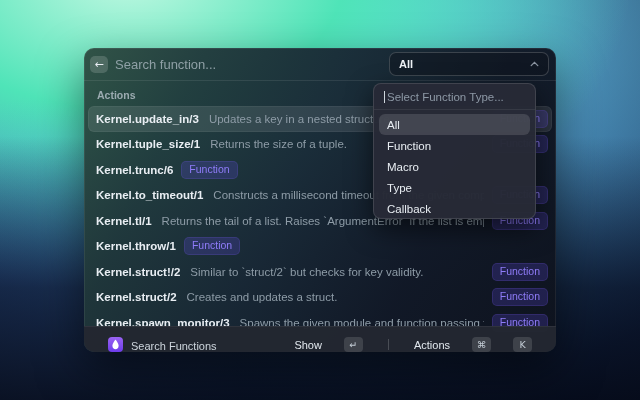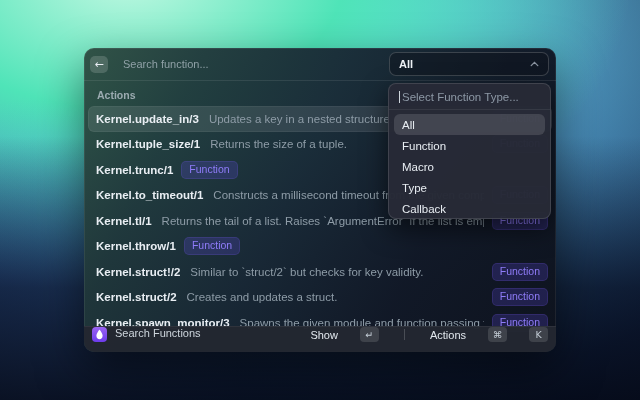--- a/index.html
+++ b/index.html
@@ -23,53 +23,53 @@
                rgba(24,39,52,0.96) 44%, rgba(17,24,38,0.97) 70%, rgba(14,19,30,0.97) 100%);
     box-shadow:0 18px 45px rgba(0,0,0,0.5), 0 0 0 1px rgba(255,255,255,0.07) inset;
   }
 
   
   .hdr{height:32px;display:flex;align-items:center;padding:0 7px 0 6px;
        border-bottom:1px solid rgba(255,255,255,0.09);}
   .back-btn{width:18px;height:17px;border-radius:5px;background:rgba(255,255,255,0.16);
        display:flex;align-items:center;justify-content:center;color:#e9eef3;font-size:11px;
        flex:0 0 auto;cursor:default;}
-  .search-ph{margin-left:15px;font-size:11px;color:#8fa0a6;flex:1 1 auto;white-space:nowrap;}
+  .search-ph{margin-left:7px;font-size:13px;color:#8fa0a6;flex:1 1 auto;white-space:nowrap;}
   .type-select{width:160px;height:24px;box-sizing:border-box;border:1px solid rgba(255,255,255,0.18);
        border-radius:7px;background:rgba(13,17,27,0.45);display:flex;align-items:center;
        justify-content:space-between;padding:0 9px;flex:0 0 auto;}
   .type-select .val{font-size:11px;font-weight:bold;color:#eef2f6;}
 
   
   .section-label{padding:8px 0 5px 13px;font-size:10.5px;font-weight:bold;color:#9cabb1;}
   .rows{margin:0 4px;position:relative;z-index:1;}
   .row{height:25.5px;display:flex;align-items:center;padding:0 4px 0 8px;border-radius:6px;}
   .row.selected{background:rgba(255,255,255,0.10);box-shadow:0 0 0 1px rgba(255,255,255,0.05) inset;}
   .row .fname{font-size:11.5px;font-weight:bold;color:#e9eef3;white-space:nowrap;}
   .row .fdesc{font-size:11.5px;color:#8e9ca7;margin-left:10px;white-space:nowrap;overflow:hidden;flex:1 1 auto;}
   .badge{flex:0 0 auto;margin-left:8px;font-size:10.5px;color:#8f7cf8;background:rgba(101,76,235,0.22);
        border:1px solid rgba(120,95,245,0.18);border-radius:5px;padding:2px 7px;line-height:1.1;}
 
   
-  .dropdown{position:absolute;left:304px;top:35px;width:163px;height:136px;z-index:10;
+  .dropdown{position:absolute;left:289px;top:35px;width:163px;height:136px;z-index:10;
        background:rgba(39,42,54,0.98);border:1px solid rgba(255,255,255,0.12);border-radius:8px;
        box-shadow:0 10px 26px rgba(0,0,0,0.55);box-sizing:border-box;overflow:hidden;}
   .dd-input{height:25px;display:flex;align-items:center;padding:0 10px;
        border-bottom:1px solid rgba(255,255,255,0.07);}
   .caret{width:1px;height:12px;background:#cfd6dd;margin-right:2px;}
   .dd-ph{font-size:11.5px;color:#8d98a5;white-space:nowrap;}
   .dd-opts{padding:4px 5px;}
   .dd-opt{height:21px;display:flex;align-items:center;padding:0 8px;border-radius:6px;
        font-size:11.5px;color:#e8edf2;}
   .dd-opt.selected{background:rgba(255,255,255,0.13);}
 
   
   .footer{position:absolute;left:0;right:0;bottom:0;height:25px;z-index:20;
        background:rgba(35,39,49,0.97);border-top:1px solid rgba(255,255,255,0.06);
-       display:flex;align-items:flex-start;padding:0 8px;}
+       display:flex;align-items:flex-end;padding:0 24px;}
   .app-icon{width:15px;height:15px;border-radius:4px;background:linear-gradient(180deg,#9a63f2,#6d3cec);
        display:flex;align-items:center;justify-content:center;flex:0 0 auto;}
   .app-name{margin-left:8px;font-size:11px;color:#cdd5dc;flex:1 1 auto;}
   .hint{display:flex;align-items:center;gap:22px;}
   .hint-label{font-size:11px;color:#e2e8ee;}
   .key{min-width:11px;height:15px;padding:0 4px;border-radius:4px;background:rgba(255,255,255,0.13);
        display:flex;align-items:center;justify-content:center;font-size:9.5px;color:#c3ccd5;}
   .vdiv{width:1px;height:11px;background:rgba(255,255,255,0.18);margin:0 3px;}
 </style>
 </head>
@@ -97,21 +97,21 @@
       <span class="fname">Kernel.update_in/3</span>
       <span class="fdesc">Updates a key in a nested structure.</span>
       <span class="badge">Function</span>
     </div>
     <div class="row">
       <span class="fname">Kernel.tuple_size/1</span>
       <span class="fdesc">Returns the size of a tuple.</span>
       <span class="badge">Function</span>
     </div>
     <div class="row">
-      <span class="fname">Kernel.trunc/1</span>
+      <span class="fname">Kernel.trunc/6</span>
       <span class="badge">Function</span>
     </div>
     <div class="row">
       <span class="fname">Kernel.to_timeout/1</span>
       <span class="fdesc">Constructs a millisecond timeout from the given comp</span>
       <span class="badge">Function</span>
     </div>
     <div class="row">
       <span class="fname">Kernel.tl/1</span>
       <span class="fdesc">Returns the tail of a list. Raises `ArgumentError` if the list is empty.</span>

